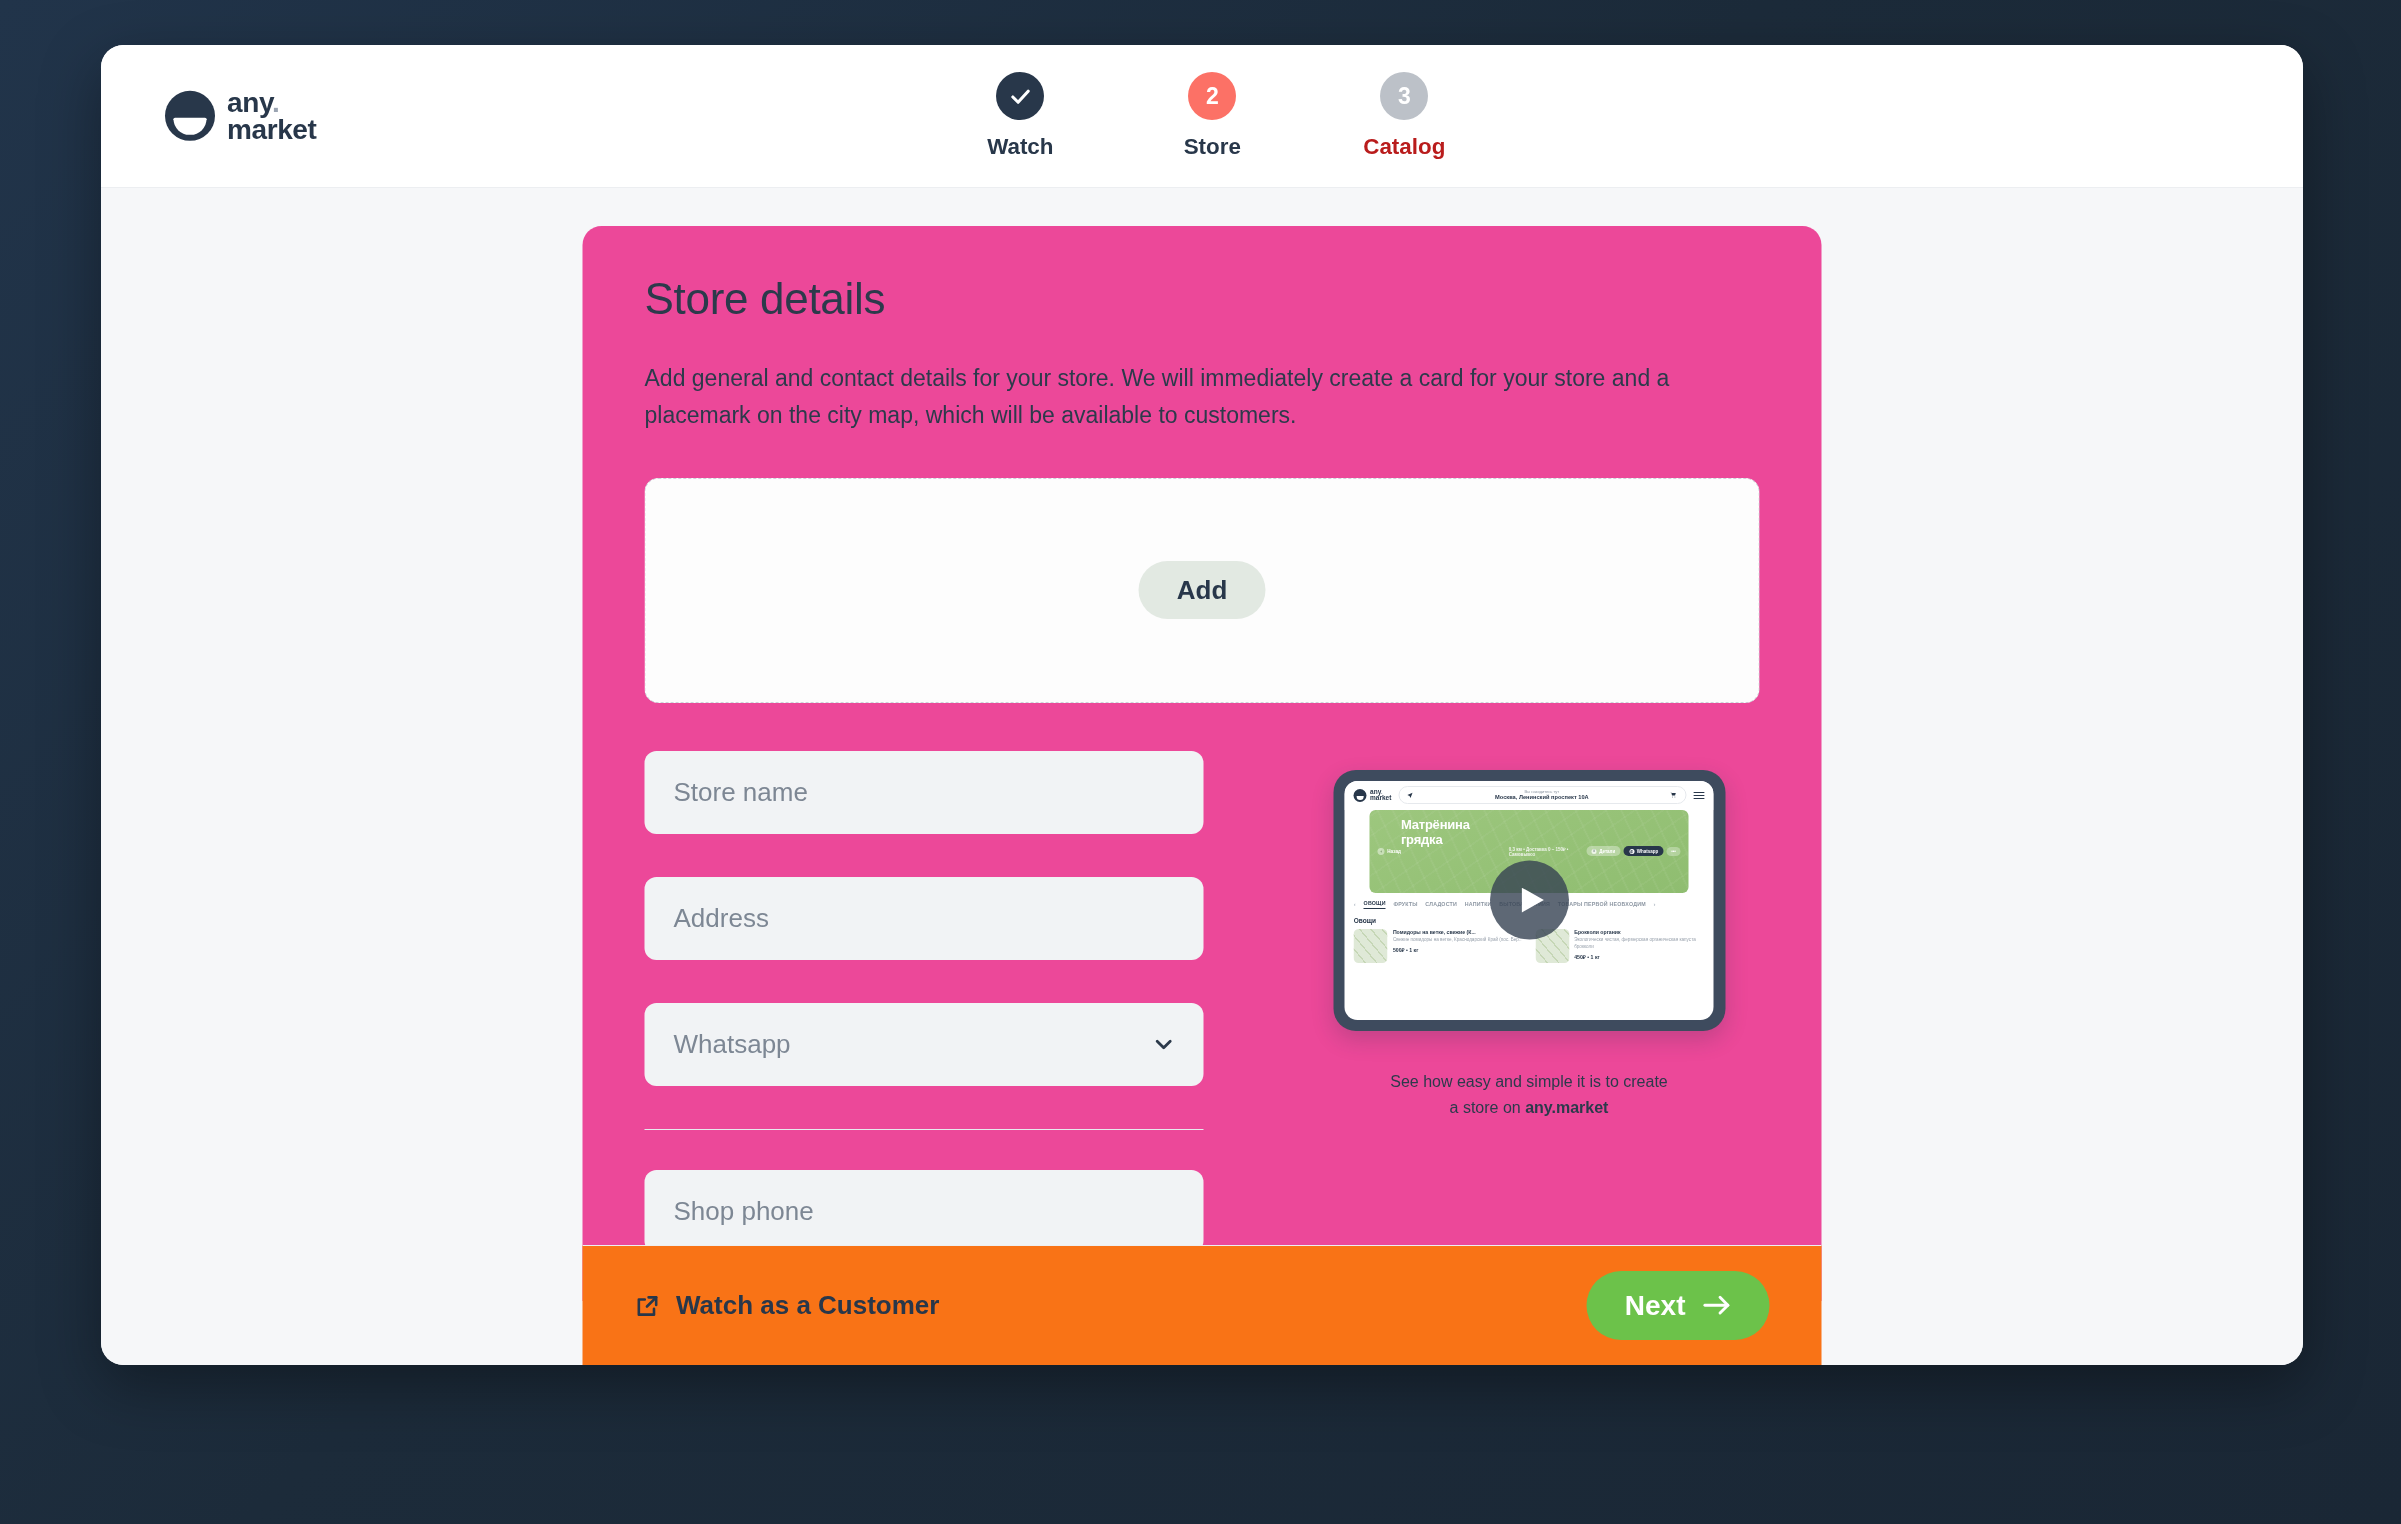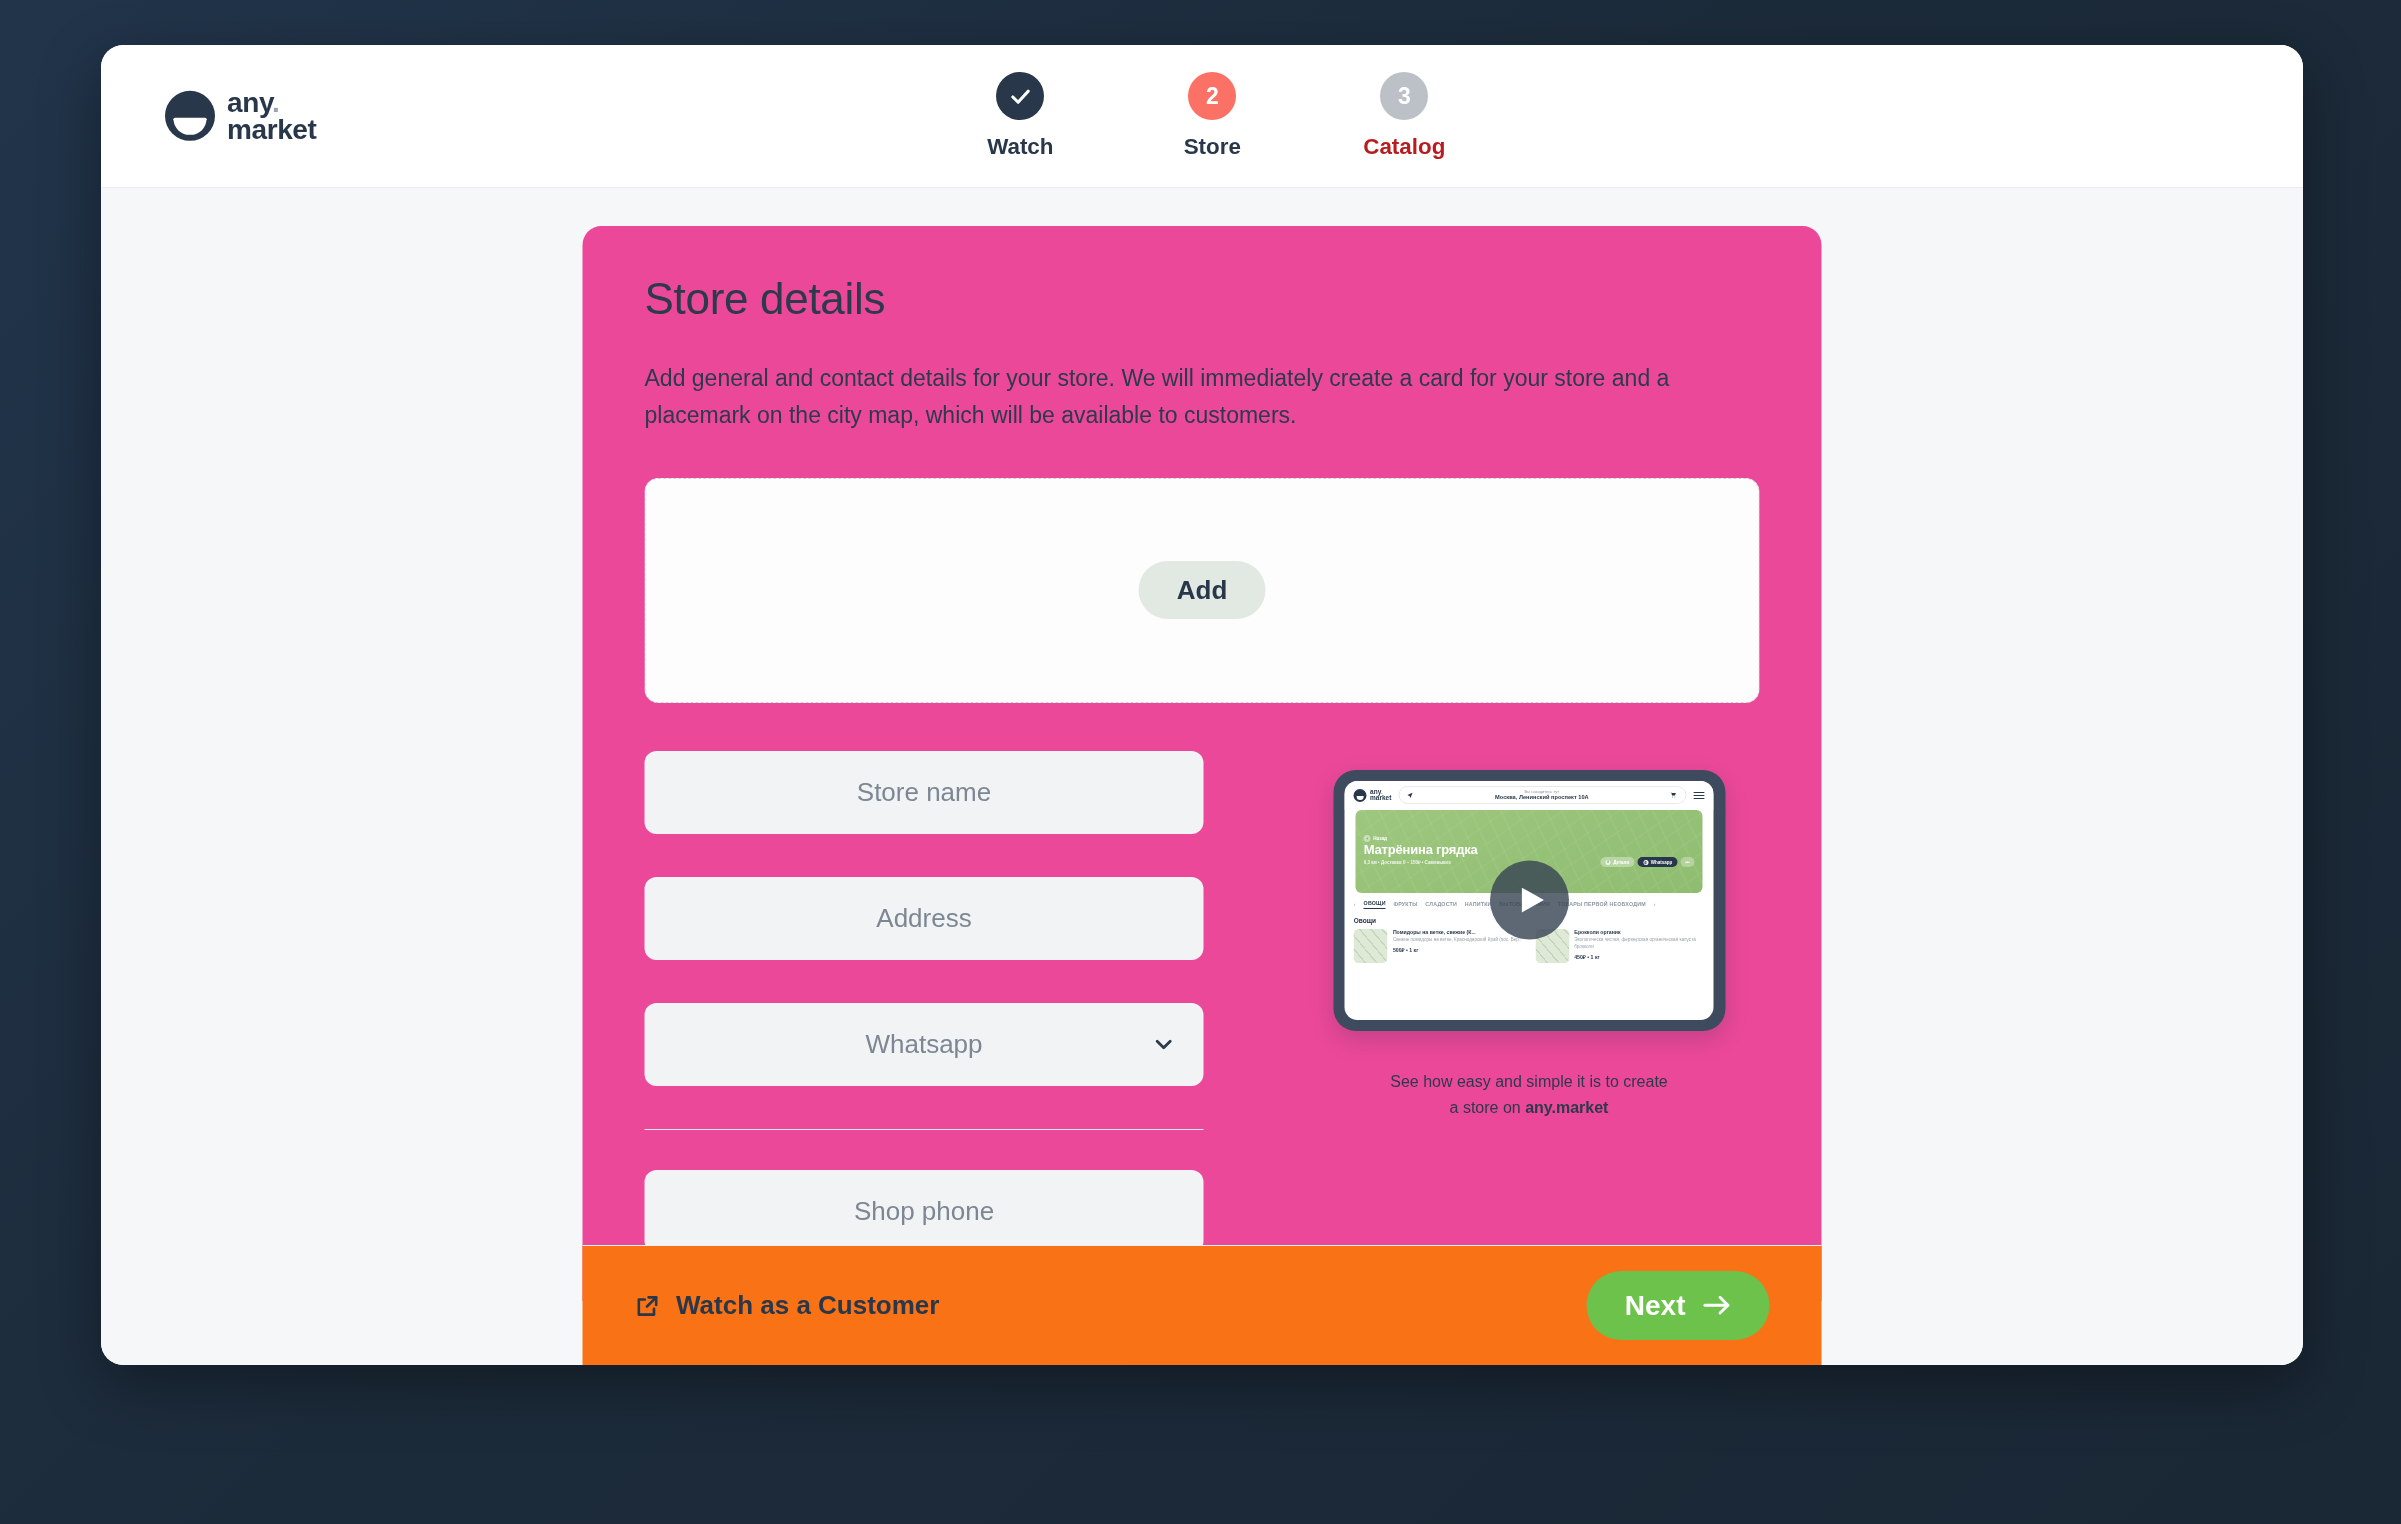--- a/index.html
+++ b/index.html
@@ -202,21 +202,20 @@
 
   .field {
     height: 83px;
     background: #f1f3f5;
     border-radius: 12px;
     display: flex;
     align-items: center;
     padding: 0 29px;
     margin-bottom: 43px;
     position: relative;
-    justify-content: center;
   }
   .field-text {
     font-size: 26px;
     color: #7d8794;
   }
   .chev {
     position: absolute;
     right: 29px;
     top: 50%;
     transform: translateY(-50%);
@@ -285,29 +284,29 @@
   .mini-pin { color:#28374a; flex:0 0 6.9px; }
   .mini-loc { flex:1; text-align:center; line-height:1.15; }
   .mini-loc .l1 { font-size:4px; color:#8d97a3; }
   .mini-loc .l2 { font-size:5.7px; font-weight:700; color:#28374a; }
   .mini-cart { color:#28374a; flex:0 0 7.7px; }
   .mini-burger { display:flex; flex-direction:column; gap:1.9px; flex:0 0 11.2px; }
   .mini-burger i { display:block; height:1.2px; background:#28374a; border-radius:0.9px; }
 
   .mini-banner {
     height: 83px;
-    margin: 0 11px;
+    margin: 0 25px;
     border-radius: 6px;
     background: linear-gradient(160deg,#9dc77e 0%,#8fbd70 100%);
     position: relative;
     overflow: hidden;
     padding: 6.9px 8.6px;
     display: flex;
-    flex-direction: column;
-    justify-content: center;
+    flex-direction: row;
+    justify-content: space-between;
   }
   .mini-banner .pattern {
     position: absolute; inset: 0;
     opacity: .30;
     background-image:
       radial-gradient(circle at 12% 22%, transparent 5.2px, rgba(255,255,255,.0) 5.2px),
       repeating-linear-gradient(65deg, rgba(255,255,255,.22) 0 1.7px, transparent 1.7px 13.8px),
       repeating-linear-gradient(-35deg, rgba(255,255,255,.16) 0 1.7px, transparent 1.7px 16.3px);
   }
   .mini-back {

